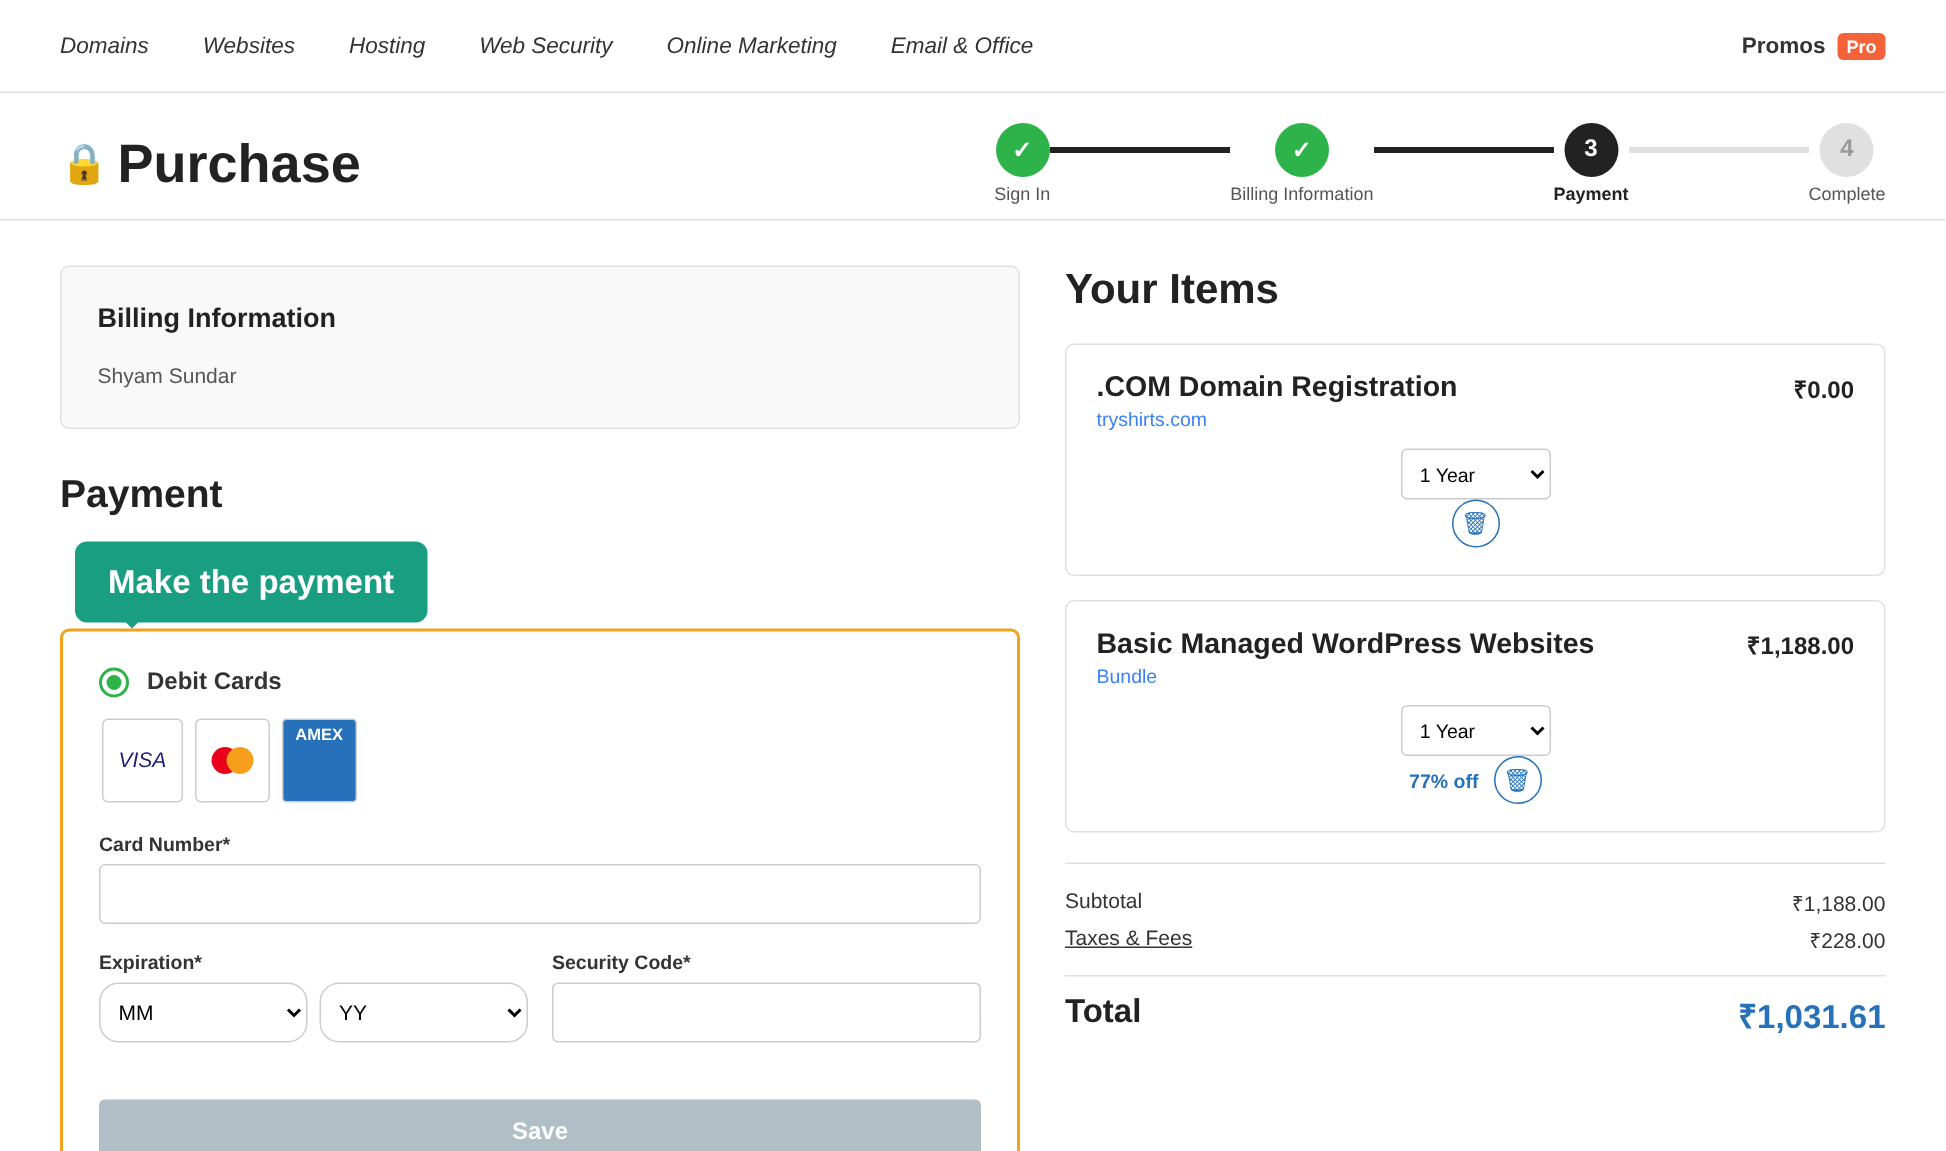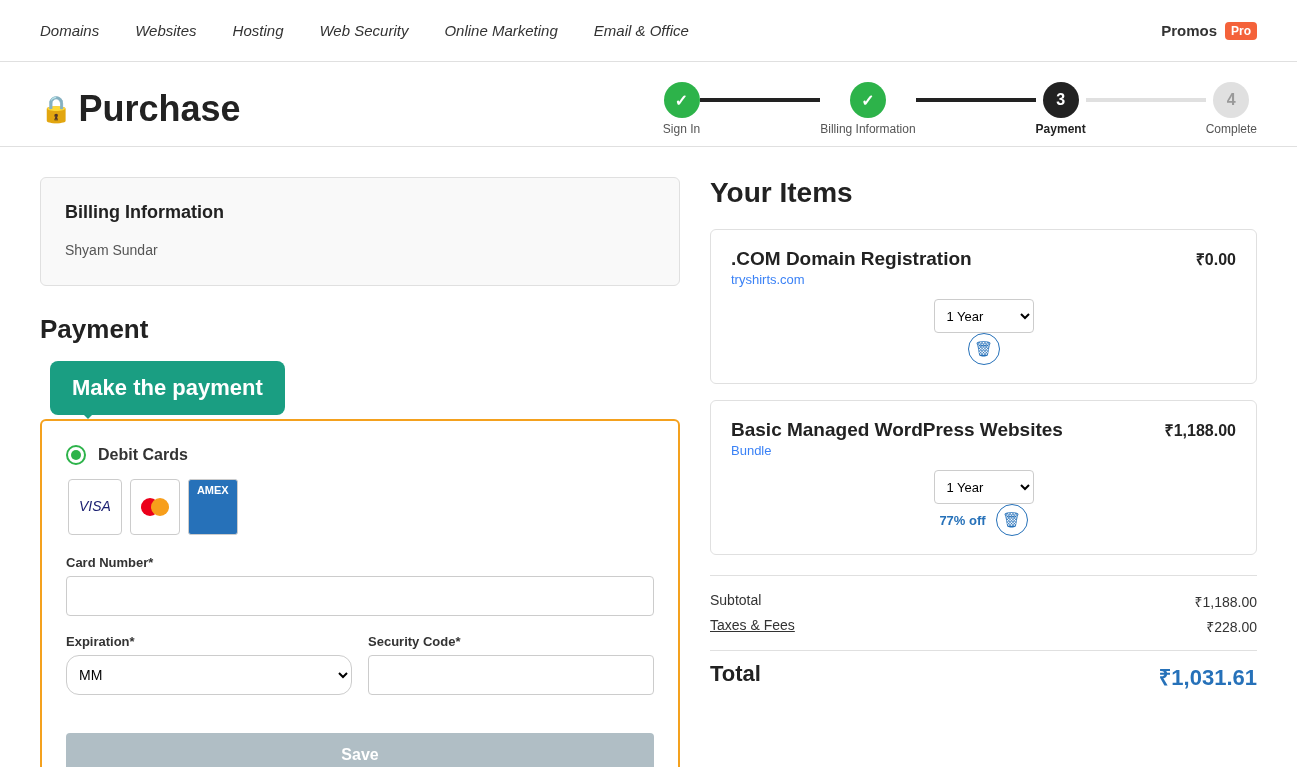--- a/index.html
+++ b/index.html
@@ -268,20 +268,25 @@
           <div class="form-group">
             <label class="form-label">Expiration*</label>
             <div class="expiration-row">
               <select class="form-select">
                 <option>MM</option>
                 <option>01</option><option>02</option><option>03</option>
                 <option>04</option><option>05</option><option>06</option>
                 <option>07</option><option>08</option><option>09</option>
                 <option>10</option><option>11</option><option>12</option>
               </select>
+              <select class="form-select">
+                <option>YY</option>
+                <option>2024</option><option>2025</option><option>2026</option>
+                <option>2027</option><option>2028</option><option>2029</option><option>2030</option>
+              </select>
             </div>
           </div>
           <div class="form-group">
             <label class="form-label">Security Code*</label>
             <input class="form-input" type="text" style="">
           </div>
         </div>
 
         
         <button class="save-btn">Save</button>

